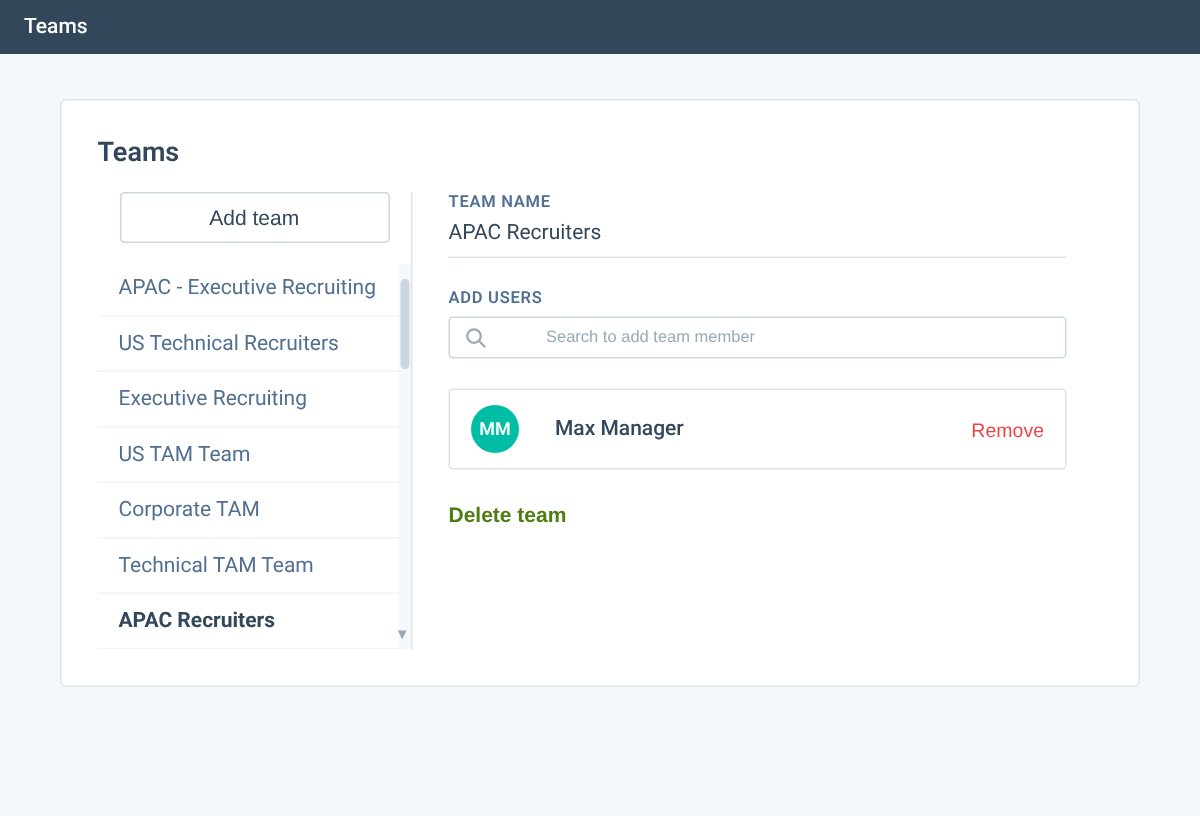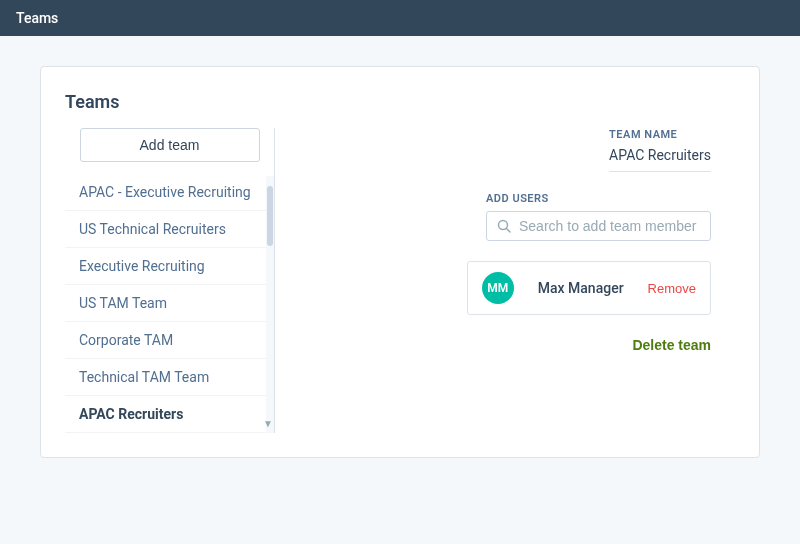--- a/index.html
+++ b/index.html
@@ -108,21 +108,20 @@
       height: 60px;
       margin-top: 10px;
     }
 
     .right-panel {
       flex: 1;
       padding: 0 24px;
       display: flex;
       flex-direction: column;
       gap: 20px;
-      align-items: flex-end;
     }
 
     .field-section {
       display: flex;
       flex-direction: column;
       gap: 6px;
     }
 
     .field-label {
       font-size: 11px;
@@ -149,24 +148,25 @@
     }
 
     .search-icon-svg {
       color: #99aab5;
       flex-shrink: 0;
     }
 
     .search-input {
       border: none;
       outline: none;
-      font-size: 14px;
+      font-size: 11px;
       color: #701a75;
       flex: 1;
       background: transparent;
+      margin-left: 32px;
     }
 
     .search-input::placeholder {
       color: #99aab5;
     }
 
     .user-row {
       display: flex;
       align-items: center;
       border: 1px solid #dde3e8;

